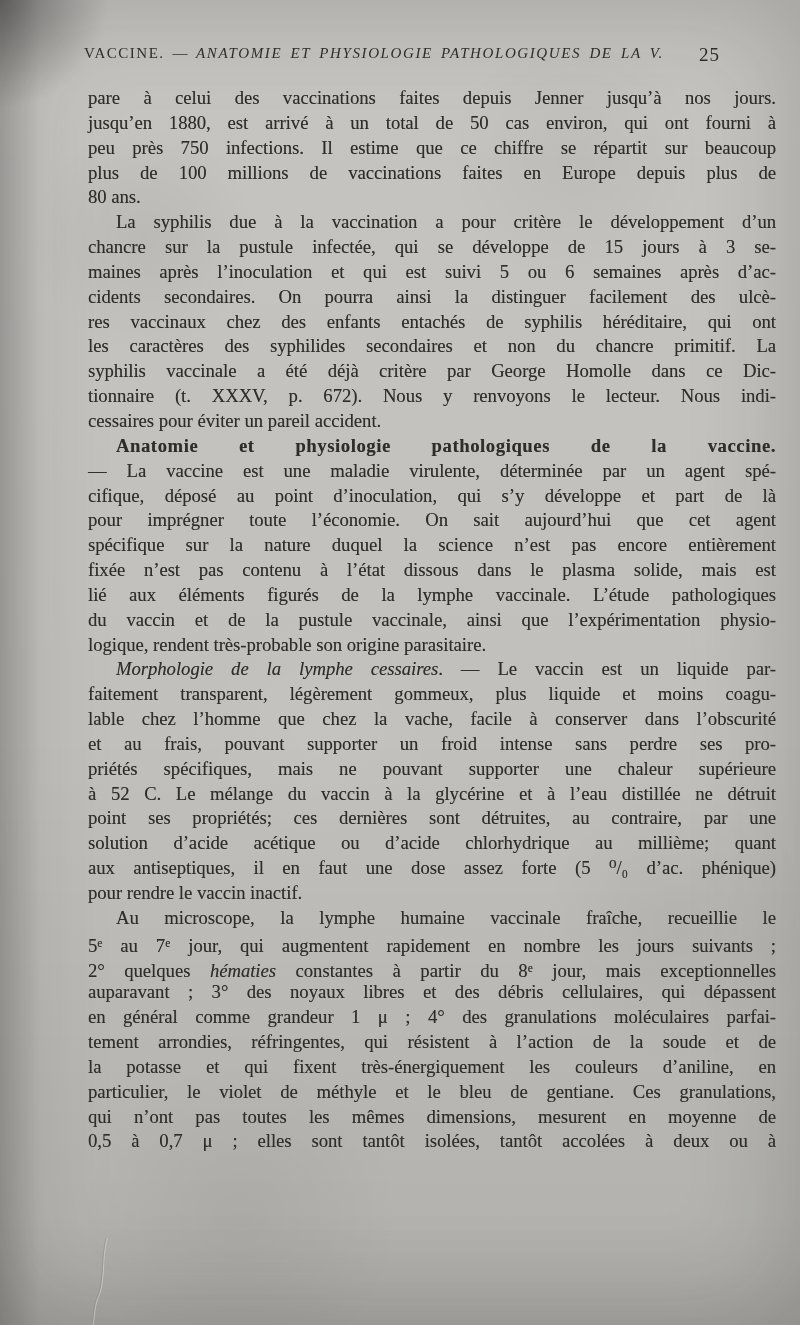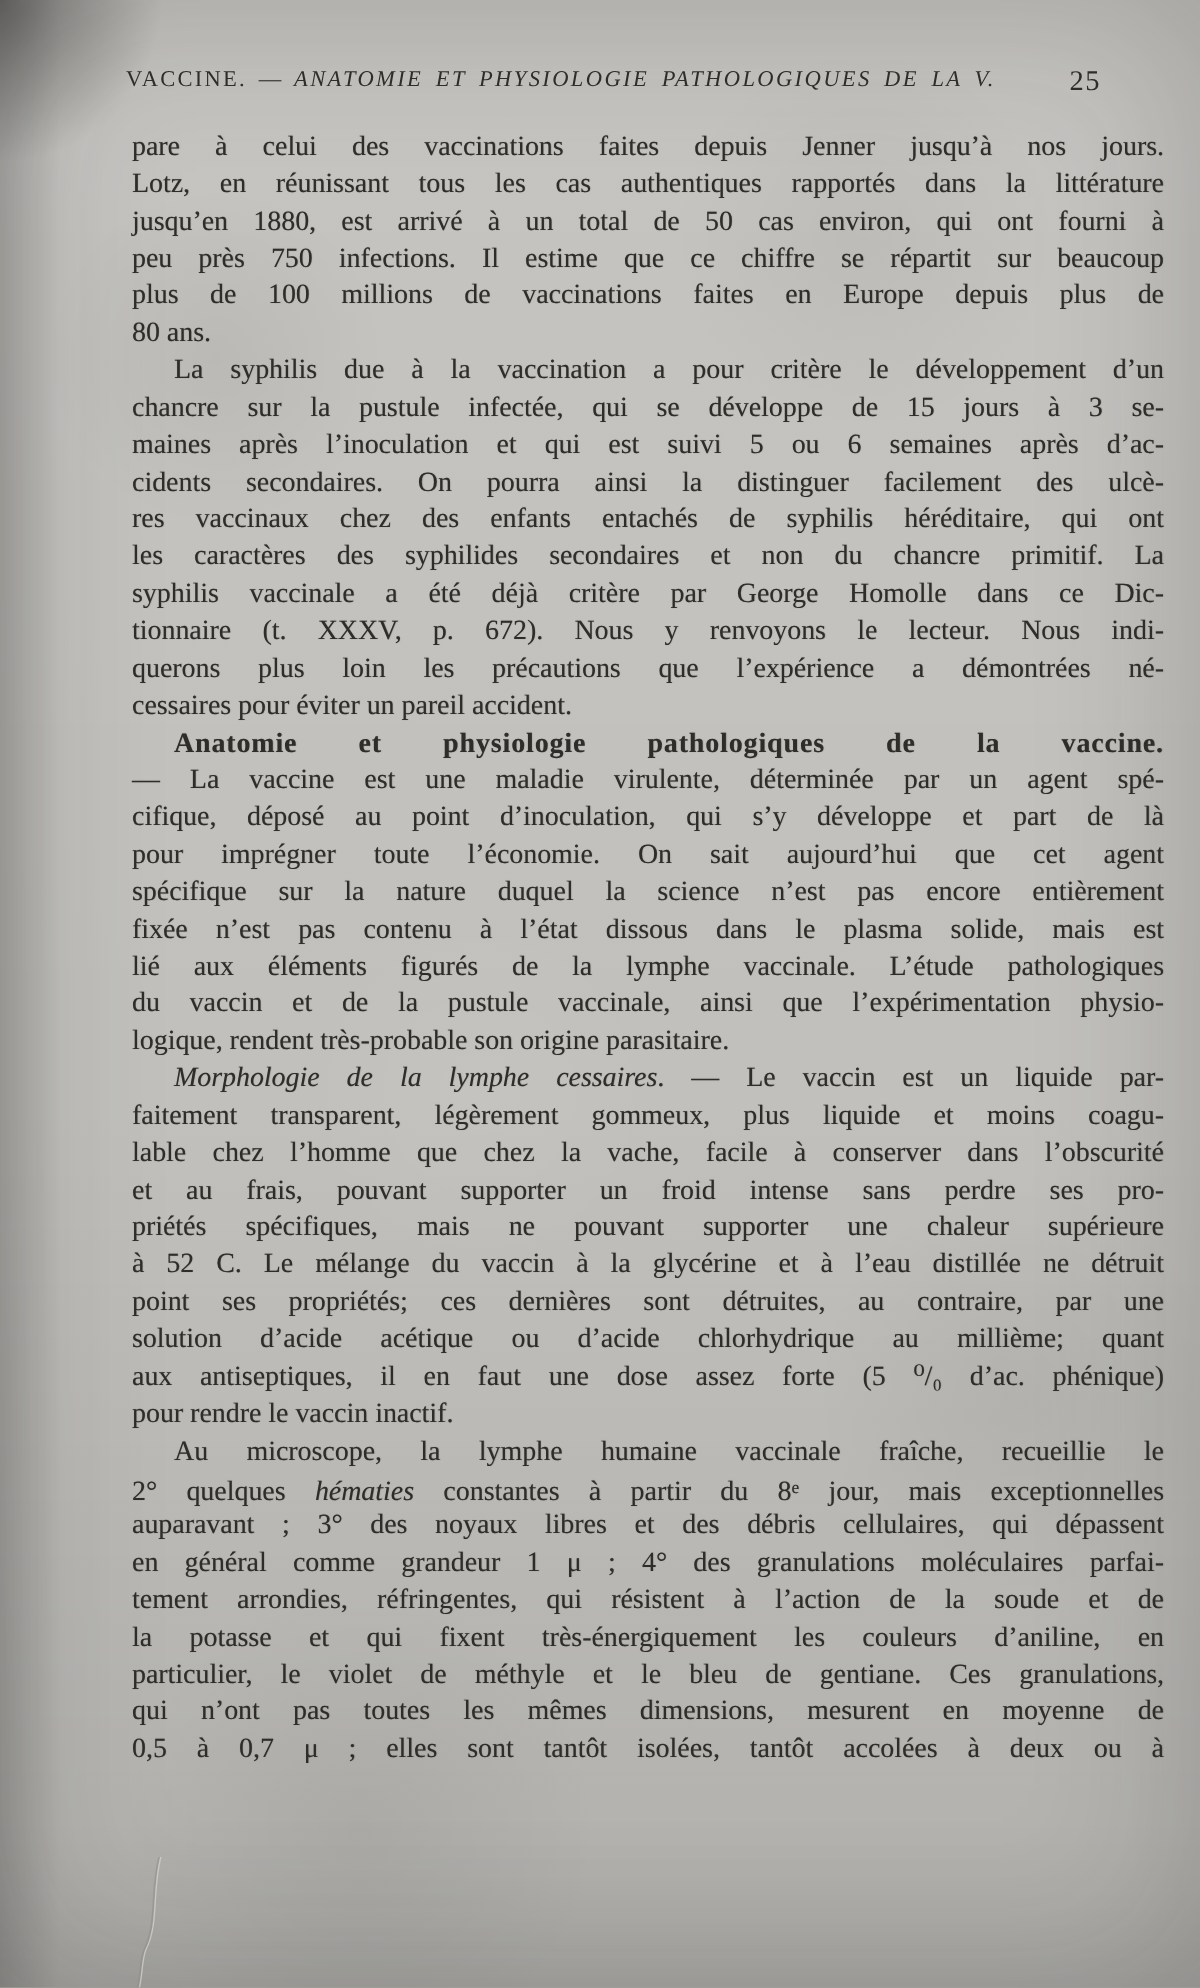--- a/index.html
+++ b/index.html
@@ -54,21 +54,21 @@
     padding: 0 8px;
   }
   .head-subtitle {
     font-size: 15px;
     letter-spacing: 1.6px;
     word-spacing: 3px;
     font-style: italic;
   }
   .page-number {
     position: absolute;
-    right: 14px;
+    right: 28px;
     top: 0;
     font-size: 19px;
     letter-spacing: 1px;
     margin-left: 48px;
   }
   .text-block {
     position: absolute;
     top: 86px;
     left: 60px;
     width: 688px;
@@ -106,34 +106,32 @@
 
   <div class="running-head">
     <div class="head-center">
       <span class="head-title">VACCINE.</span><span class="head-sep">—</span><span class="head-subtitle">ANATOMIE ET PHYSIOLOGIE PATHOLOGIQUES DE LA V.</span>
     </div>
     <span class="page-number">25</span>
   </div>
 
   <div class="text-block">
       <div class="line j"><span>pare à celui des vaccinations faites depuis Jenner jusqu’à nos jours.</span></div>
-      <div class="line j"><span>Lotz, en réunissant tous les cas authentiques rapportés dans la littérature</span></div>
       <div class="line j"><span>jusqu’en 1880, est arrivé à un total de 50 cas environ, qui ont fourni à</span></div>
       <div class="line j"><span>peu près 750 infections. Il estime que ce chiffre se répartit sur beaucoup</span></div>
       <div class="line j"><span>plus de 100 millions de vaccinations faites en Europe depuis plus de</span></div>
       <div class="line"><span>80 ans.</span></div>
       <div class="line j ind"><span>La syphilis due à la vaccination a pour critère le développement d’un</span></div>
       <div class="line j"><span>chancre sur la pustule infectée, qui se développe de 15 jours à 3 se-</span></div>
       <div class="line j"><span>maines après l’inoculation et qui est suivi 5 ou 6 semaines après d’ac-</span></div>
       <div class="line j"><span>cidents secondaires. On pourra ainsi la distinguer facilement des ulcè-</span></div>
       <div class="line j"><span>res vaccinaux chez des enfants entachés de syphilis héréditaire, qui ont</span></div>
       <div class="line j"><span>les caractères des syphilides secondaires et non du chancre primitif. La</span></div>
       <div class="line j"><span>syphilis vaccinale a été déjà critère par George Homolle dans ce Dic-</span></div>
       <div class="line j"><span>tionnaire (t. XXXV, p. 672). Nous y renvoyons le lecteur. Nous indi-</span></div>
-      <div class="line j"><span>querons plus loin les précautions que l’expérience a démontrées né-</span></div>
       <div class="line"><span>cessaires pour éviter un pareil accident.</span></div>
       <div class="line j ind"><span class="b">Anatomie et physiologie pathologiques de la vaccine.</span></div>
       <div class="line j"><span>— La vaccine est une maladie virulente, déterminée par un agent spé-</span></div>
       <div class="line j"><span>cifique, déposé au point d’inoculation, qui s’y développe et part de là</span></div>
       <div class="line j"><span>pour imprégner toute l’économie. On sait aujourd’hui que cet agent</span></div>
       <div class="line j"><span>spécifique sur la nature duquel la science n’est pas encore entièrement</span></div>
       <div class="line j"><span>fixée n’est pas contenu à l’état dissous dans le plasma solide, mais est</span></div>
       <div class="line j"><span>lié aux éléments figurés de la lymphe vaccinale. L’étude pathologiques</span></div>
       <div class="line j"><span>du vaccin et de la pustule vaccinale, ainsi que l’expérimentation physio-</span></div>
       <div class="line"><span>logique, rendent très-probable son origine parasitaire.</span></div>
@@ -141,20 +139,21 @@
       <div class="line j"><span>faitement transparent, légèrement gommeux, plus liquide et moins coagu-</span></div>
       <div class="line j"><span>lable chez l’homme que chez la vache, facile à conserver dans l’obscurité</span></div>
       <div class="line j"><span>et au frais, pouvant supporter un froid intense sans perdre ses pro-</span></div>
       <div class="line j"><span>priétés spécifiques, mais ne pouvant supporter une chaleur supérieure</span></div>
       <div class="line j"><span>à 52 C. Le mélange du vaccin à la glycérine et à l’eau distillée ne détruit</span></div>
       <div class="line j"><span>point ses propriétés; ces dernières sont détruites, au contraire, par une</span></div>
       <div class="line j"><span>solution d’acide acétique ou d’acide chlorhydrique au millième; quant</span></div>
       <div class="line j"><span>aux antiseptiques, il en faut une dose assez forte (5 ⁰/₀ d’ac. phénique)</span></div>
       <div class="line"><span>pour rendre le vaccin inactif.</span></div>
       <div class="line j ind"><span>Au microscope, la lymphe humaine vaccinale fraîche, recueillie le</span></div>
+      <div class="line j"><span>5</span><span class="sup">e</span><span> au 7</span><span class="sup">e</span><span> jour, qui augmentent rapidement en nombre les jours suivants ;</span></div>
       <div class="line j"><span>2° quelques </span><span class="i">hématies</span><span> constantes à partir du 8</span><span class="sup">e</span><span> jour, mais exceptionnelles</span></div>
       <div class="line j"><span>auparavant ; 3° des noyaux libres et des débris cellulaires, qui dépassent</span></div>
       <div class="line j"><span>en général comme grandeur 1 μ ; 4° des granulations moléculaires parfai-</span></div>
       <div class="line j"><span>tement arrondies, réfringentes, qui résistent à l’action de la soude et de</span></div>
       <div class="line j"><span>la potasse et qui fixent très-énergiquement les couleurs d’aniline, en</span></div>
       <div class="line j"><span>particulier, le violet de méthyle et le bleu de gentiane. Ces granulations,</span></div>
       <div class="line j"><span>qui n’ont pas toutes les mêmes dimensions, mesurent en moyenne de</span></div>
       <div class="line j"><span>0,5 à 0,7 μ ; elles sont tantôt isolées, tantôt accolées à deux ou à</span></div>
     </div>
 

